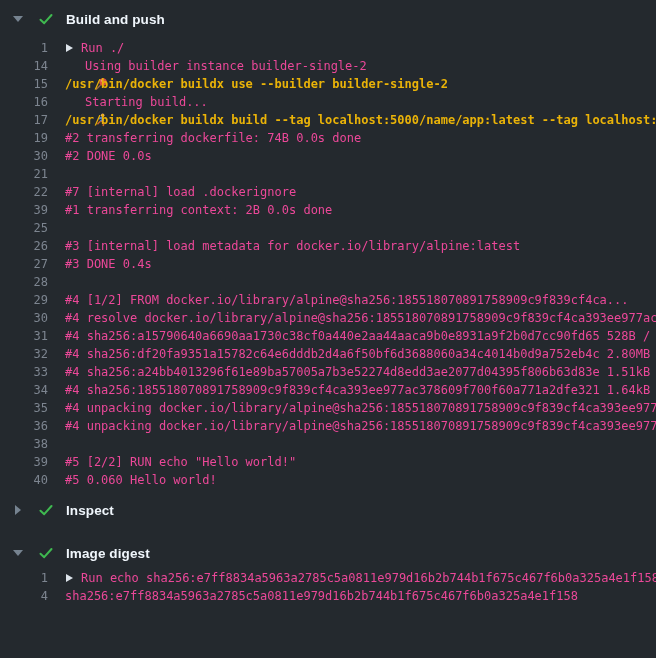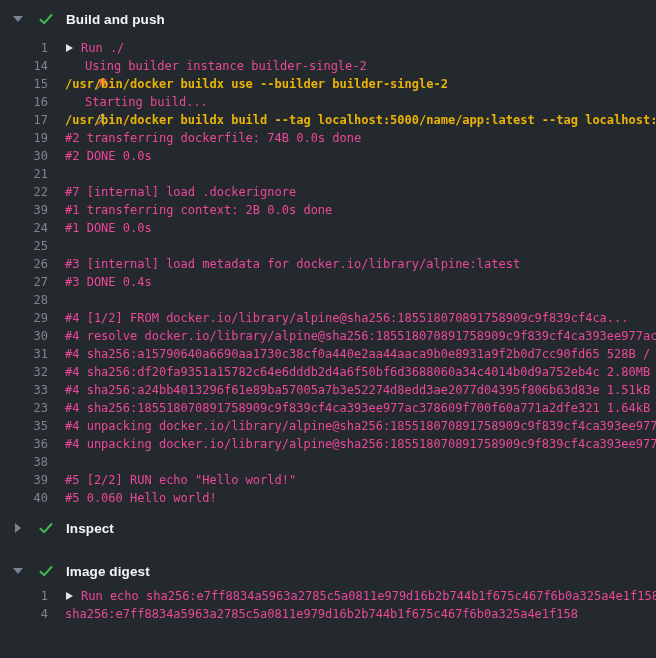--- a/index.html
+++ b/index.html
@@ -149,24 +149,20 @@
   <div class="log-line">
     <span class="line-number">22</span>
     <span class="line-text"><span>#7 [internal] load .dockerignore</span></span>
   </div>
 
   <div class="log-line">
     <span class="line-number">39</span>
     <span class="line-text"><span>#1 transferring context: 2B 0.0s done</span></span>
   </div>
 
-  <div class="log-line">
-    <span class="line-number">24</span>
-    <span class="line-text"><span>#1 DONE 0.0s</span></span>
-  </div>
 
   <div class="log-line">
     <span class="line-number">25</span>
     <span class="line-text"><span></span></span>
   </div>
 
   <div class="log-line">
     <span class="line-number">26</span>
     <span class="line-text"><span>#3 [internal] load metadata for docker.io/library/alpine:latest</span></span>
   </div>
@@ -200,21 +196,21 @@
     <span class="line-number">32</span>
     <span class="line-text"><span>#4 sha256:df20fa9351a15782c64e6dddb2d4a6f50bf6d3688060a34c4014b0d9a752eb4c 2.80MB /</span></span>
   </div>
 
   <div class="log-line">
     <span class="line-number">33</span>
     <span class="line-text"><span>#4 sha256:a24bb4013296f61e89ba57005a7b3e52274d8edd3ae2077d04395f806b63d83e 1.51kB /</span></span>
   </div>
 
   <div class="log-line">
-    <span class="line-number">23</span>
+    <span class="line-number">34</span>
     <span class="line-text"><span>#4 sha256:185518070891758909c9f839cf4ca393ee977ac378609f700f60a771a2dfe321 1.64kB /</span></span>
   </div>
 
   <div class="log-line">
     <span class="line-number">35</span>
     <span class="line-text"><span>#4 unpacking docker.io/library/alpine@sha256:185518070891758909c9f839cf4ca393ee977a</span></span>
   </div>
 
   <div class="log-line">
     <span class="line-number">36</span>

